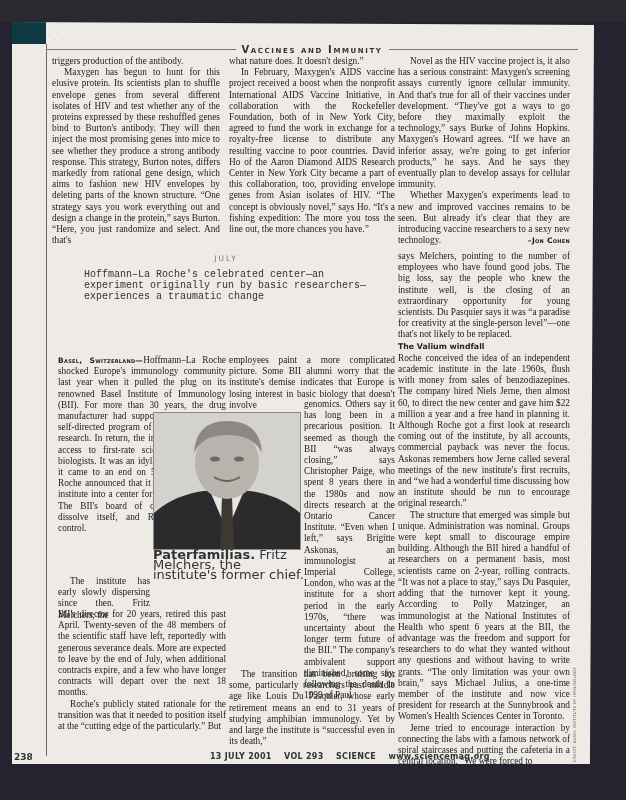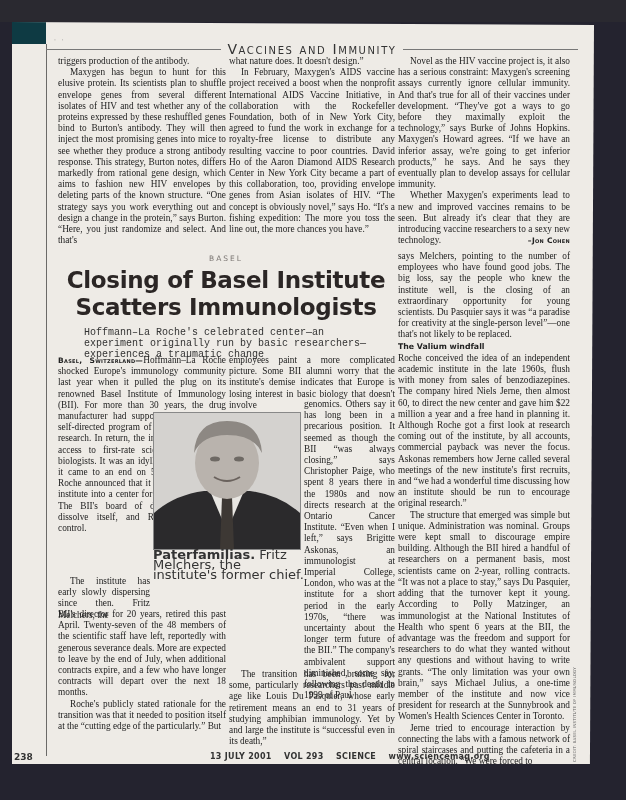--- a/index.html
+++ b/index.html
@@ -17,30 +17,30 @@
   .tab-mark { position:absolute; left:0; top:0; width:34px; height:22px; background:#0e3a43; }
   .margin-rule { position:absolute; left:34px; top:22px; width:1px; height:712px; background:#6b6a68; }
   .tiny-marks { position:absolute; left:42px; top:14px; font-size:6px; color:#777; font-family:"DejaVu Sans", sans-serif; }
 
   .section-head {
     position:absolute; left:34px; top:20px; width:532px; height:14px;
     display:flex; align-items:center;
   }
   .section-head .rule { flex:1; height:1px; background:#777; }
   .section-head .title {
-    padding:0 6px; font-family:"DejaVu Sans", sans-serif; font-weight:normal;
-    font-size:14px; letter-spacing:1.6px; color:#333; font-variant:small-caps;
+    padding:0 6px; font-family:"DejaVu Sans", sans-serif; font-weight:bold;
+    font-size:10px; letter-spacing:1.6px; color:#333; font-variant:small-caps;
   }
 
   .col { position:absolute; font-size:9.3px; line-height:11.2px; color:#222; text-align:justify; }
   .col p { margin:0; text-indent:12px; }
   .col p.noind { text-indent:0; }
   .byline { font-family:"DejaVu Sans", sans-serif; font-weight:bold; font-size:7.5px; letter-spacing:.3px; font-variant:small-caps; }
 
-  .col1 { left:46px; top:34px; width:168px; }
+  .col1 { left:40px; top:34px; width:168px; }
   .col2 { left:217px; top:34px; width:166px; }
   .col3 { left:386px; top:34px; width:172px; }
 
   .news-head { position:absolute; left:46px; top:232px; width:336px; text-align:center; }
   .kicker { font-family:"DejaVu Sans", sans-serif; font-size:7.5px; letter-spacing:2px; color:#7a7572; }
   .headline {
     font-family:"DejaVu Sans", sans-serif; font-weight:bold; font-size:23px;
     line-height:27px; color:#2b2625; margin-top:4px; letter-spacing:-.3px;
   }
   .deck {
@@ -101,25 +101,21 @@
   <div class="col col2">
     <p class="noind">what nature does. It doesn't design.”</p>
     <p>In February, Maxygen's AIDS vaccine project received a boost when the nonprofit International AIDS Vaccine Initiative, in collaboration with the Rockefeller Foundation, both of in New York City, agreed to fund the work in exchange for a royalty-free license to distribute any resulting vaccine to poor countries. David Ho of the Aaron Diamond AIDS Research Center in New York City became a part of this collaboration, too, providing envelope genes from Asian isolates of HIV. “The concept is obviously novel,” says Ho. “It's a fishing expedition: The more you toss the line out, the more chances you have.”</p>
   </div>
   <div class="col col3">
     <p>Novel as the HIV vaccine project is, it also has a serious constraint: Maxygen's screening assays currently ignore cellular immunity. And that's true for all of their vaccines under development. “They've got a ways to go before they maximally exploit the technology,” says Burke of Johns Hopkins. Maxygen's Howard agrees. “If we have an inferior assay, we're going to get inferior products,” he says. And he says they eventually plan to develop assays for cellular immunity.</p>
     <p><span>Whether Maxygen's experiments lead to new and improved vaccines remains to be seen. But already it's clear that they are introducing vaccine researchers to a sexy new technology.</span> <span class="byline" style="float:right">–Jon Cohen</span></p>
   </div>
 
   <div class="news-head">
-    <div class="kicker">BASEL</div>
-    <div class="headline">
-      <div>Closing of Basel Institute</div>
-      <div>Scatters Immunologists</div>
-    </div>
+    <div class="kicker">JULY</div>
     <div class="deck">Hoffmann–La Roche's celebrated center—an experiment originally run by basic researchers—experiences a traumatic change</div>
   </div>
 
   <div class="text-block" style="left:46px; top:333px; width:168px;">
     <p class="noind"><span class="byline">Basel, Switzerland—</span><span>Hoffmann–La Roche shocked Europe's immunology community last year when it pulled the plug on its renowned Basel Institute of Immunology (BII). For more than 30 years, the drug manufacturer had supported the institute's self-directed program of basic immunology research. In return, the institute gave Roche access to first-rate science and talented biologists. It was an idyllic relationship, but it came to an end on 5 June 2000 when Roche announced that it was converting the institute into a center for medical genomics. The BII's board of directors voted to dissolve itself, and Roche took direct control.</span></p>
   </div>
 
   <div class="text-block" style="left:46px; top:372px; width:92px; height:150px; overflow:hidden; opacity:0;"></div>
 
   <div class="text-block" style="left:46px; top:554px; width:92px;">

